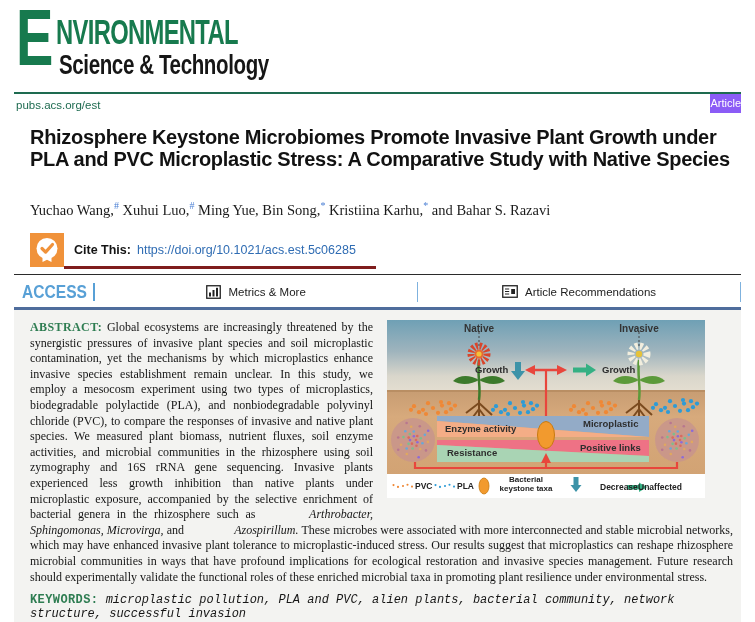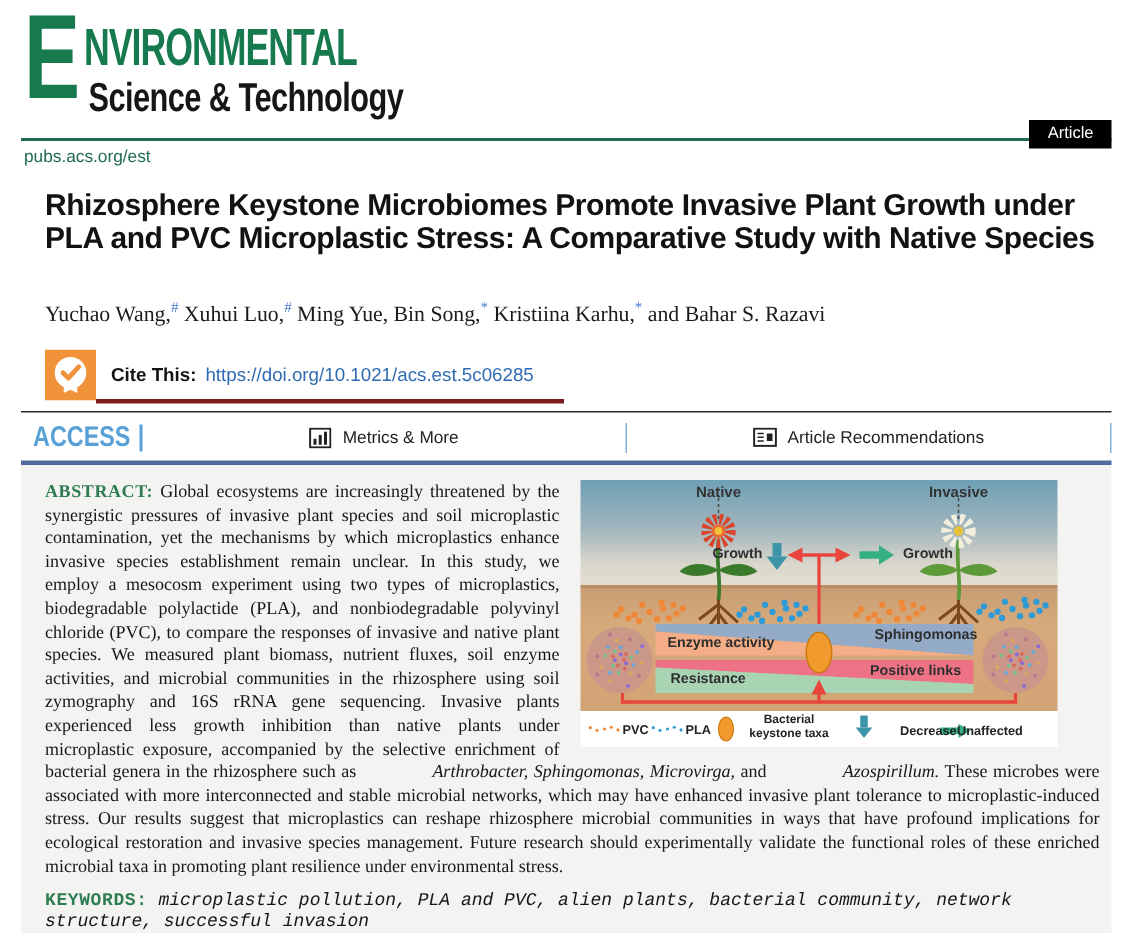--- a/index.html
+++ b/index.html
@@ -10,22 +10,22 @@
   
   .logo{position:absolute;left:16px;top:4px;width:280px;height:86px;color:#177a4e;}
   .logo-e{position:absolute;left:0;top:-6px;font-size:80px;font-weight:bold;line-height:1;
     transform:scaleX(.70);transform-origin:left top;}
   .logo-l1{position:absolute;left:40px;top:8px;font-size:35px;font-weight:bold;letter-spacing:-1px;
     transform:scaleX(.68);transform-origin:left top;white-space:nowrap;}
   .logo-l2{position:absolute;left:43px;top:46px;font-size:27px;font-weight:bold;color:#161616;
     transform:scaleX(.76);transform-origin:left top;white-space:nowrap;letter-spacing:-0.5px;}
   .top-rule{position:absolute;left:14px;right:14px;top:92px;height:2px;background:#1e6b50;}
   .site-link{position:absolute;left:16px;top:99px;font-size:11.5px;color:#1e6b50;}
-  .article-badge{position:absolute;right:14px;top:80px;background:#000000;color:#fff;
-    font-size:11px;padding:3px 12px 4px;}
+  .article-badge{position:absolute;right:14px;top:94px;background:#8b5cf6;color:#fff;
+    font-size:11px;padding:3px 0 4px;}
   
   .title{position:absolute;left:30px;top:126px;width:712px;font-size:20px;font-weight:bold;
     line-height:22px;letter-spacing:-0.3px;color:#121212;}
   .authors{position:absolute;left:30px;top:200px;width:712px;
     font-family:"Liberation Serif",serif;font-size:14.5px;color:#1a1a1a;}
   .authors sup{color:#4a7fd4;font-size:10px;}
   
   .cite-row{position:absolute;left:30px;top:233px;height:36px;display:flex;align-items:stretch;}
   .cite-icon{width:34px;height:34px;flex:0 0 34px;}
   .cite-main{display:flex;align-items:center;gap:6px;border-bottom:3px solid #7f1d1d;
@@ -52,21 +52,21 @@
   .abstract-section{position:absolute;left:14px;right:14px;top:310px;bottom:0;
     background:#f3f3f1;padding:10px 8px 0 16px;box-sizing:border-box;}
   .abstract-text{font-family:"Liberation Serif",serif;font-size:12px;line-height:15.6px;
     text-align:justify;color:#161616;}
   .abs-label{color:#2e7d52;font-weight:bold;letter-spacing:0.4px;}
   .ital{font-style:italic;margin-left:47px;}
   .keywords{clear:both;margin-top:8px;font-family:Liberation Mono, monospace;font-size:12px;color:#161616;}
   .kw-label{color:#2e7d52;font-weight:bold;letter-spacing:0.4px;font-style:normal;}
   .kw-text{font-style:italic;}
   
-  .ga{float:right;width:318px;height:178px;margin:0 28px 8px 14px;position:relative;}
+  .ga{float:right;width:318px;height:178px;margin:0 28px 24px 14px;position:relative;}
   .ga-sky{position:absolute;left:0;top:0;right:0;height:70px;
     background:linear-gradient(#6fa0b5,#9fb4bd 45%,#d9d6cb 80%,#e3ddd0);}
   .ga-soil{position:absolute;left:0;top:70px;right:0;height:84px;box-sizing:border-box;
     background:linear-gradient(#c89d73,#d7aa7c 30%,#d2a374);border-top:2px solid #b98e63;}
   .ga-legend{position:absolute;left:0;top:154px;right:0;height:24px;background:#ffffff;}
   .ga-art{position:absolute;left:0;top:0;width:318px;height:178px;pointer-events:none;}
   .ga-label{position:absolute;font-size:10px;font-weight:bold;color:#333;text-align:center;}
   .ga-small{position:absolute;font-size:9.5px;font-weight:bold;color:#2e2e2e;white-space:nowrap;}
   .lg{position:absolute;font-size:8.5px;font-weight:bold;color:#222;white-space:nowrap;}
   .lg-keystone{position:absolute;left:108px;top:155px;width:62px;font-size:8px;font-weight:bold;
@@ -344,21 +344,21 @@
         <rect x="0" y="3" width="12" height="4.5" fill="#35b083"></rect>
         <polygon points="12,0.5 12,10 20,5.2" fill="#35b083"></polygon>
       </g>
     </svg>
 
     <span class="ga-label" style="left:62px;top:3px;width:60px;">Native</span>
     <span class="ga-label" style="left:222px;top:3px;width:60px;">Invasive</span>
     <span class="ga-small" style="left:88px;top:44px;">Growth</span>
     <span class="ga-small" style="left:215px;top:44px;">Growth</span>
     <span class="ga-small" style="left:58px;top:103px;">Enzyme activity</span>
-    <span class="ga-small" style="left:196px;top:98px;">Sphingomonas</span>
+    <span class="ga-small" style="left:196px;top:98px;">Microplastic</span>
     <span class="ga-small" style="left:60px;top:127px;">Resistance</span>
     <span class="ga-small" style="left:193px;top:122px;">Positive links</span>
     <span class="lg" style="left:28px;top:161px;">PVC</span>
     <span class="lg" style="left:70px;top:161px;">PLA</span>
     <span class="lg-keystone">Bacterial keystone taxa</span>
     <span class="lg" style="left:197px;top:162px;padding-left:16px;">Decrease</span>
     <span class="lg" style="left:251px;top:162px;">Unaffected</span>
   </div>
 
   <div class="abstract-text">

